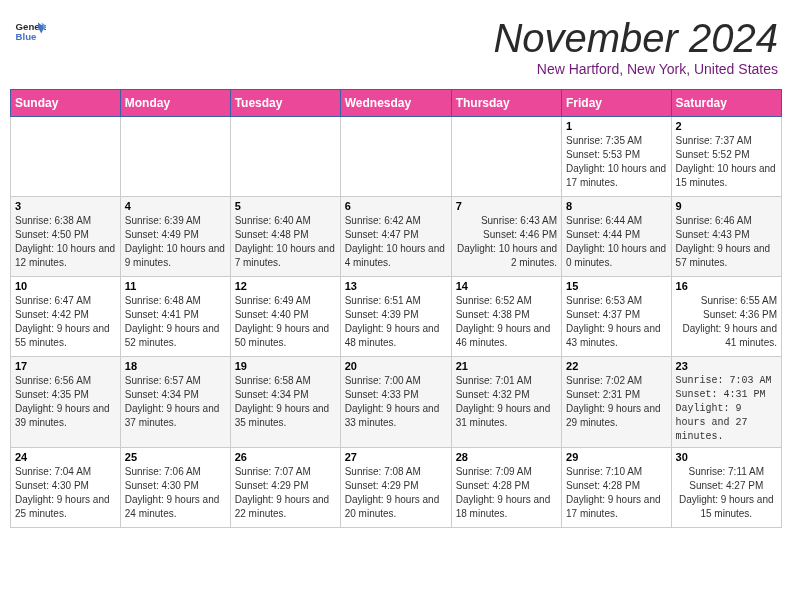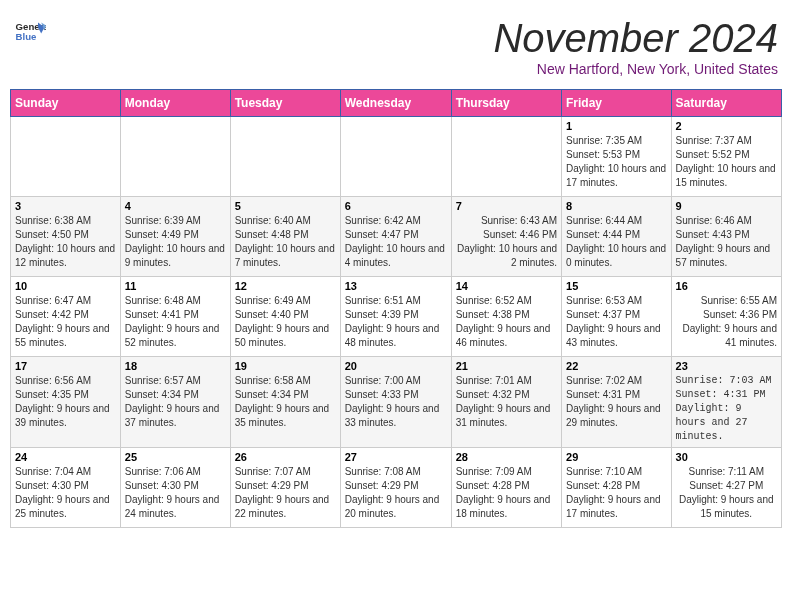--- a/index.html
+++ b/index.html
@@ -244,21 +244,21 @@
         </td>
         <td>
           <span class="day-number">21</span>
           <div class="day-info" style="white-space: pre-line;">Sunrise: 7:01 AM
 Sunset: 4:32 PM
 Daylight: 9 hours and 31 minutes.</div>
         </td>
         <td>
           <span class="day-number">22</span>
           <div class="day-info" style="white-space: pre-line;">Sunrise: 7:02 AM
-Sunset: 4:31 PM
+Sunset: 2:31 PM
 Daylight: 9 hours and 29 minutes.</div>
         </td>
         <td>
           <span class="day-number">23</span>
           <div class="day-info" style="white-space: pre-line; font-family: Liberation Mono, monospace;">Sunrise: 7:03 AM
 Sunset: 4:31 PM
 Daylight: 9 hours and 27 minutes.</div>
         </td>
       </tr>
       <tr>

